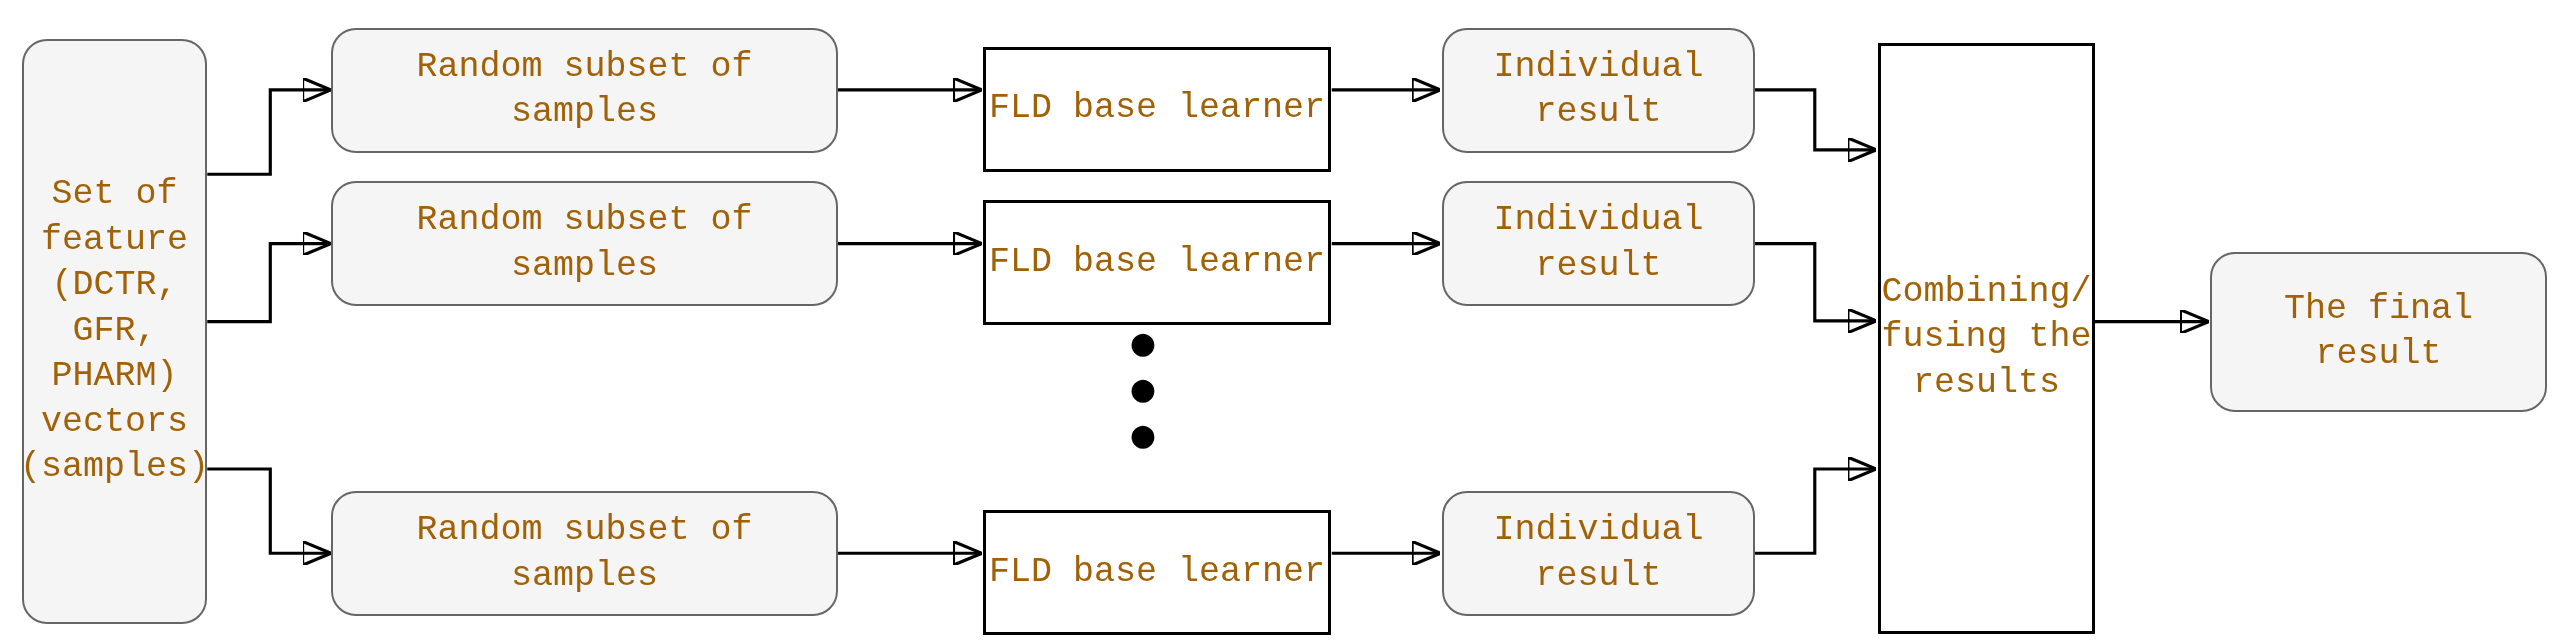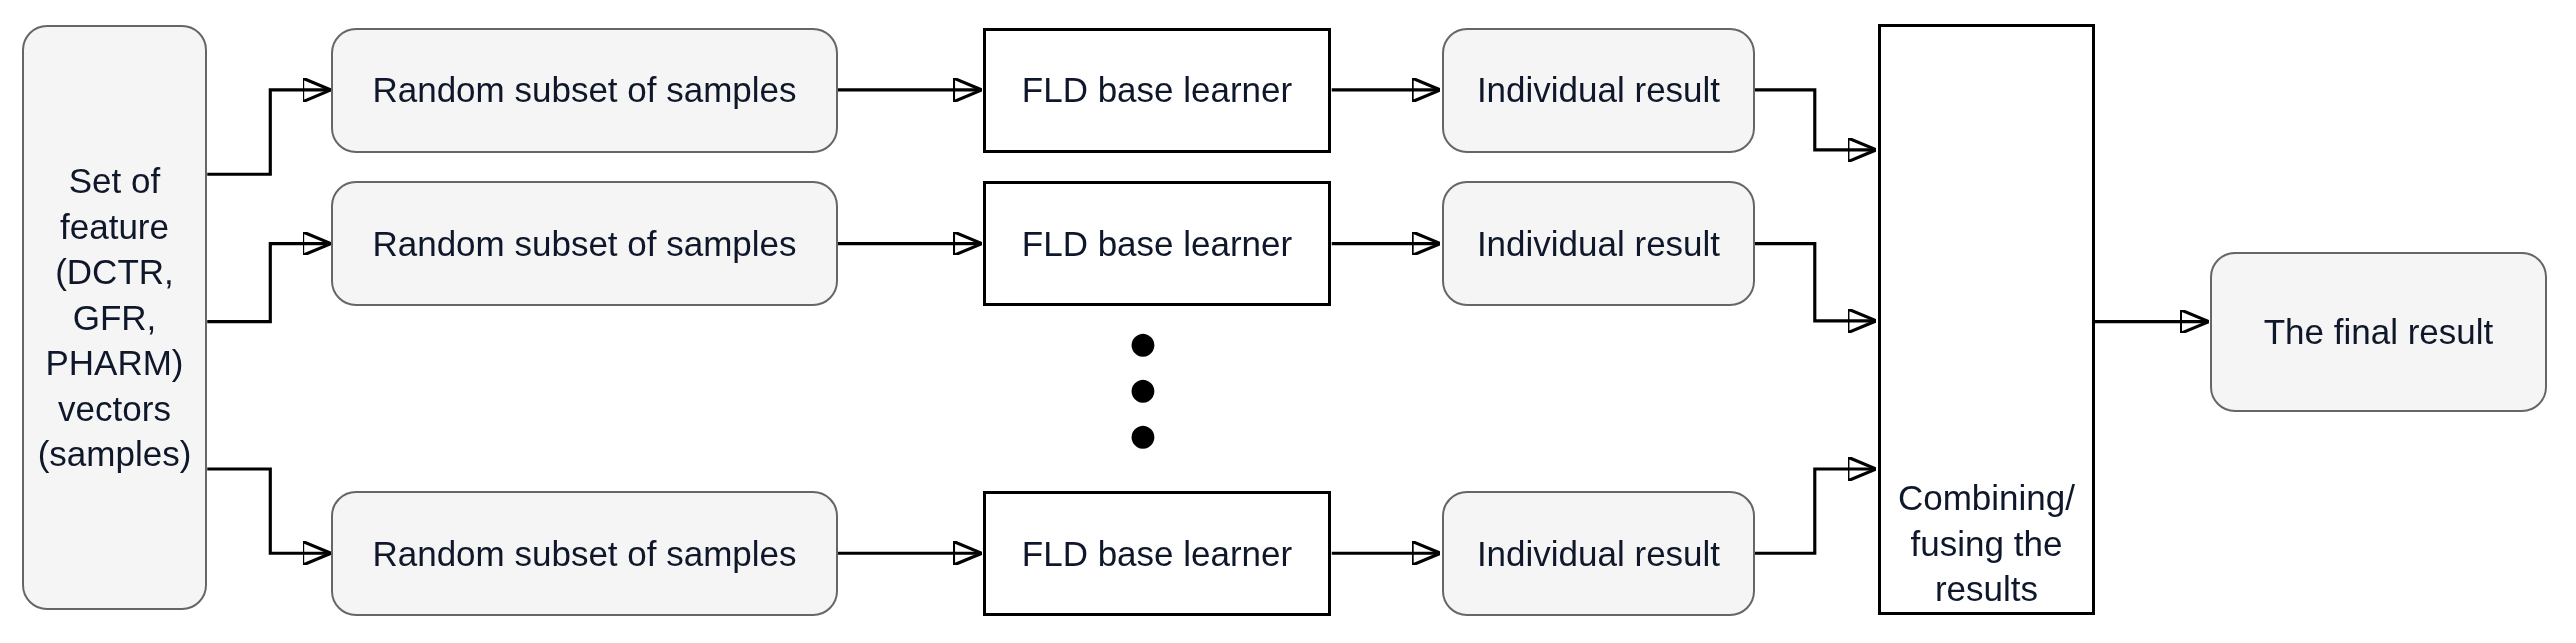--- a/index.html
+++ b/index.html
@@ -10,33 +10,35 @@
     font-family:"Liberation Sans", sans-serif;
     overflow:hidden;
   }
   .node{
     position:absolute;
     box-sizing:border-box;
     display:flex;
     align-items:center;
     justify-content:center;
     text-align:center;
-    color:#0f172a;
+    color:#a16207;
     font-size:35px;
     line-height:1.3;
+    font-family:Liberation Mono, monospace;
   }
   .node .lbl{white-space:pre-line;}
   .gray-node{
     background:#f5f5f5;
     border:2.4px solid #666666;
     border-radius:25px;
   }
   .plain-node{
     background:#ffffff;
     border:3.2px solid #000000;
+    margin-top:19px;
   }
   #connector-layer{
     position:absolute;left:0;top:0;width:2576px;height:644px;
     pointer-events:none;
   }
   #connector-layer path{
     fill:none;stroke:#000000;stroke-width:4px;
   }
   .ellipsis{
     position:absolute;
@@ -71,21 +73,21 @@
     <path d="M1690,309 H1826" marker-end="url(#arrow)"></path>
     <path d="M1690,702 H1826" marker-end="url(#arrow)"></path>
 
     <path d="M2227,114 H2303 V190 H2379" marker-end="url(#arrow)"></path>
     <path d="M2227,309 H2303 V407 H2379" marker-end="url(#arrow)"></path>
     <path d="M2227,702 H2303 V595 H2379" marker-end="url(#arrow)"></path>
 
     <path d="M2658,408 H2801" marker-end="url(#arrow)"></path>
   </svg>
 
-  <div class="node gray-node" style="left:22px;top:25px;width:185px;height:585px;">
+  <div class="node gray-node" style="left:22px;top:39px;width:185px;height:585px;">
     <span class="lbl">Set of
 feature
 (DCTR,
 GFR,
 PHARM)
 vectors
 (samples)</span>
   </div>
 
   <div class="node gray-node" style="left:331px;top:27.6px;width:507px;height:125px;">
@@ -117,21 +119,21 @@
   <div class="node gray-node" style="left:331px;top:491px;width:507px;height:125px;">
     <span class="lbl">Random subset of samples</span>
   </div>
   <div class="node plain-node" style="left:983px;top:491px;width:348px;height:125px;">
     <span class="lbl">FLD base learner</span>
   </div>
   <div class="node gray-node" style="left:1442px;top:491px;width:313px;height:125px;">
     <span class="lbl">Individual result</span>
   </div>
 
-  <div class="node plain-node" style="left:1878px;top:23.6px;width:217px;height:591px;align-items:flex-end;">
+  <div class="node plain-node" style="left:1878px;top:23.6px;width:217px;height:591px;">
     <span class="lbl">Combining/
 fusing the
 results</span>
   </div>
 
   <div class="node gray-node" style="left:2210px;top:252px;width:337px;height:160px;">
     <span class="lbl">The final result</span>
   </div>
 
 </div>

